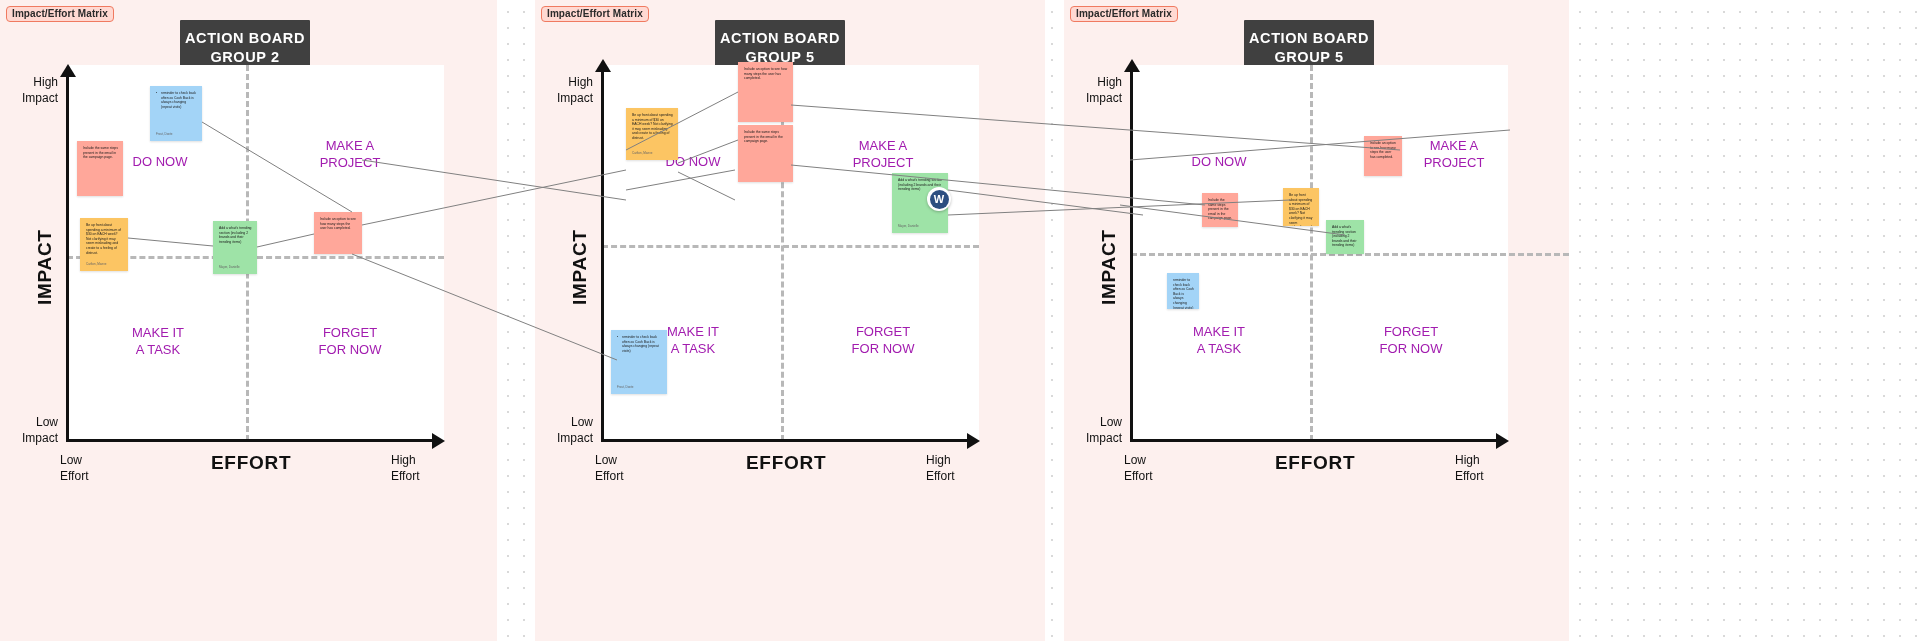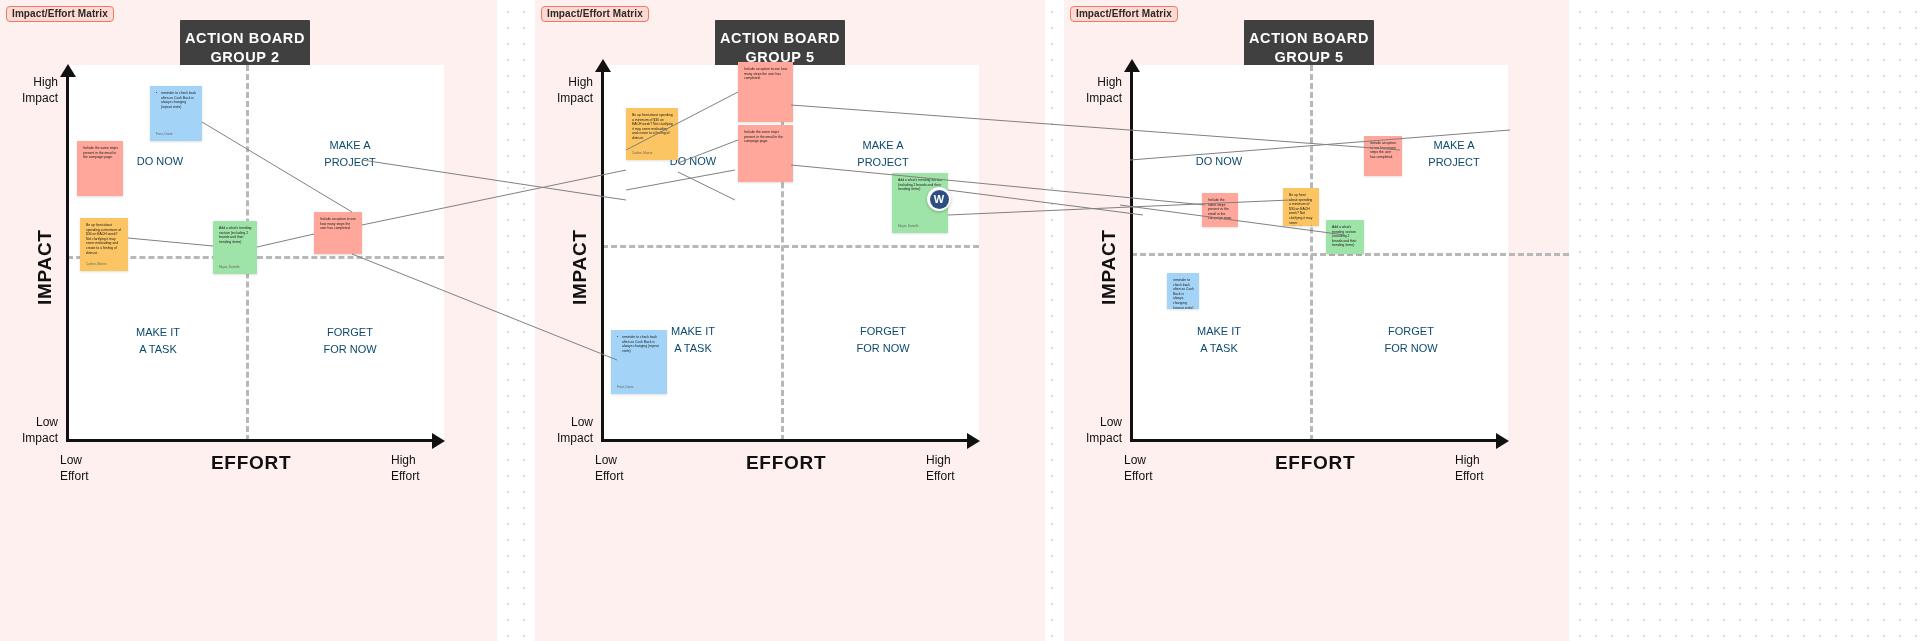--- a/index.html
+++ b/index.html
@@ -81,21 +81,21 @@
     font-size:19px;font-weight:bold;color:#111;
     letter-spacing:0.7px;white-space:nowrap;
   }
   .tick{
     position:absolute;
     font-size:12px;color:#111;line-height:16px;
     white-space:nowrap;
   }
   .quad-label{
     position:absolute;
-    font-size:11px;color:#0c4a6e;line-height:17px;
+    font-size:13px;color:#a21caf;line-height:17px;
     text-align:center;white-space:nowrap;
   }
   .divider-v{
     position:absolute;width:0;
     border-left:3px dashed #b8b8b8;
   }
   .divider-h{
     position:absolute;height:0;
     border-top:3px dashed #b8b8b8;
   }

